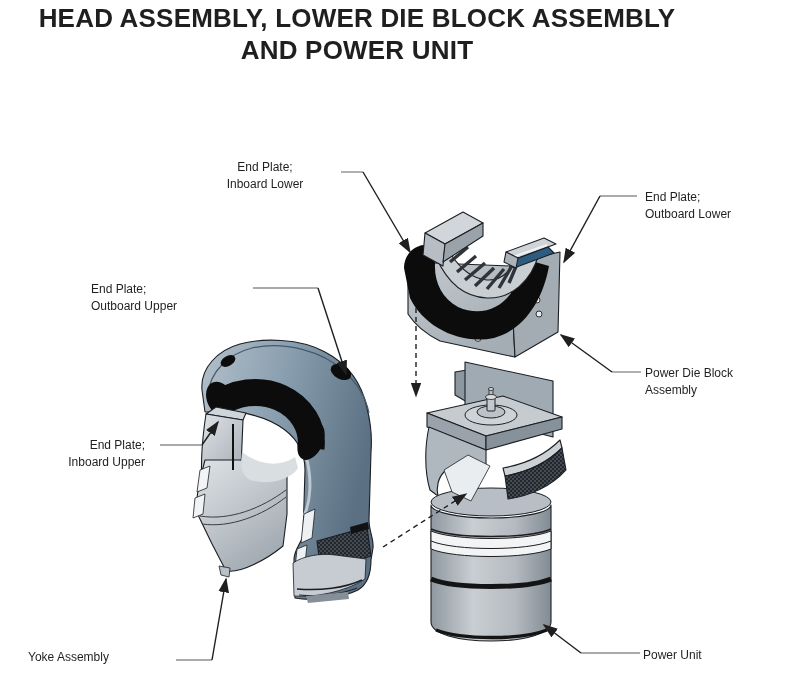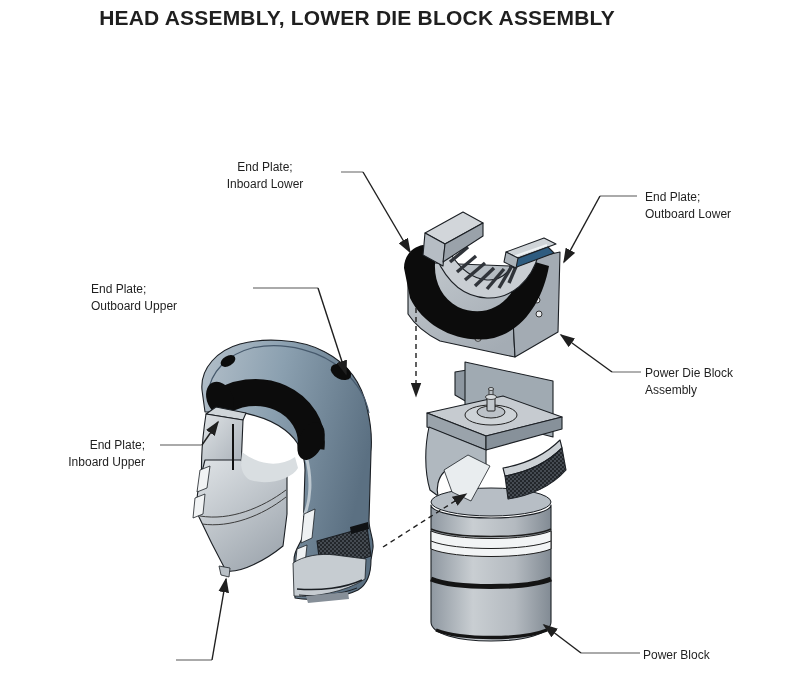--- a/index.html
+++ b/index.html
@@ -2,21 +2,21 @@
 <html style="--background: #ffffff; --text: #1f1f1f; --leader: #1f1f1f; --leader-stub: #8e8e8e; --part-gray: #b7bec5; --steel-blue: #64788b; --rubber-black: #0c0c0c; --die-strip-blue: #2e5c80;"><head>
 <meta charset="utf-8">
 <style>
   :root{
     --background:#ffffff; --text:#1f1f1f; --leader:#1f1f1f; --leader-stub:#8e8e8e;
   }
   *{box-sizing:border-box;margin:0;padding:0}
   body{font-family:"Liberation Sans","DejaVu Sans",sans-serif;background:var(--background);}
   .page{position:relative;width:786px;height:679px;background:var(--background);overflow:hidden}
   .fig-title{position:absolute;left:37px;top:2px;width:640px;text-align:center;
-    font-weight:bold;font-size:21px;line-height:32px;color:var(--text);letter-spacing:.2px;}
+    font-weight:bold;font-size:26px;line-height:32px;color:var(--text);letter-spacing:.2px;}
   .callout{position:absolute;font-size:12px;line-height:1.42;color:var(--text);white-space:pre-line;}
   .ta-c{text-align:center}.ta-r{text-align:right}.ta-l{text-align:left}
   svg{position:absolute;left:0;top:0}
   .stub{stroke:var(--leader-stub);stroke-width:1.4;fill:none}
   .lead{stroke:var(--leader);stroke-width:1.4;fill:none}
   .dash{stroke:var(--leader);stroke-width:1.4;fill:none;stroke-dasharray:5 4}
   .oln{stroke:#1b1f24;stroke-width:1.1;stroke-linejoin:round}
   .thin{stroke:#1b1f24;stroke-width:.8;stroke-linejoin:round}
 </style>
 </head>
@@ -198,26 +198,28 @@
       <line class="lead" x1="581" y1="653" x2="544" y2="625" marker-end="url(#arr)"></line>
     </g>
     <g>
       <line class="stub" x1="176" y1="660" x2="212" y2="660"></line>
       <line class="lead" x1="212" y1="660" x2="226" y2="579" marker-end="url(#arr)"></line>
     </g>
   </svg>
 
   <div class="fig-title">
     <div>HEAD ASSEMBLY, LOWER DIE BLOCK ASSEMBLY</div>
+    <div>AND POWER UNIT</div>
   </div>
 
   <div class="callout ta-c" style="left:208px;top:159px;width:114px">End Plate;
 Inboard Lower</div>
   <div class="callout ta-l" style="left:645px;top:189px">End Plate;
 Outboard Lower</div>
   <div class="callout ta-l" style="left:91px;top:281px">End Plate;
 Outboard Upper</div>
   <div class="callout ta-r" style="left:15px;top:437px;width:130px">End Plate;
 Inboard Upper</div>
   <div class="callout ta-l" style="left:645px;top:365px">Power Die Block
 Assembly</div>
-  <div class="callout ta-l" style="left:643px;top:647px">Power Block</div>
+  <div class="callout ta-l" style="left:28px;top:649px">Yoke Assembly</div>
+  <div class="callout ta-l" style="left:643px;top:647px">Power Unit</div>
 </div>
 
 </body></html>

